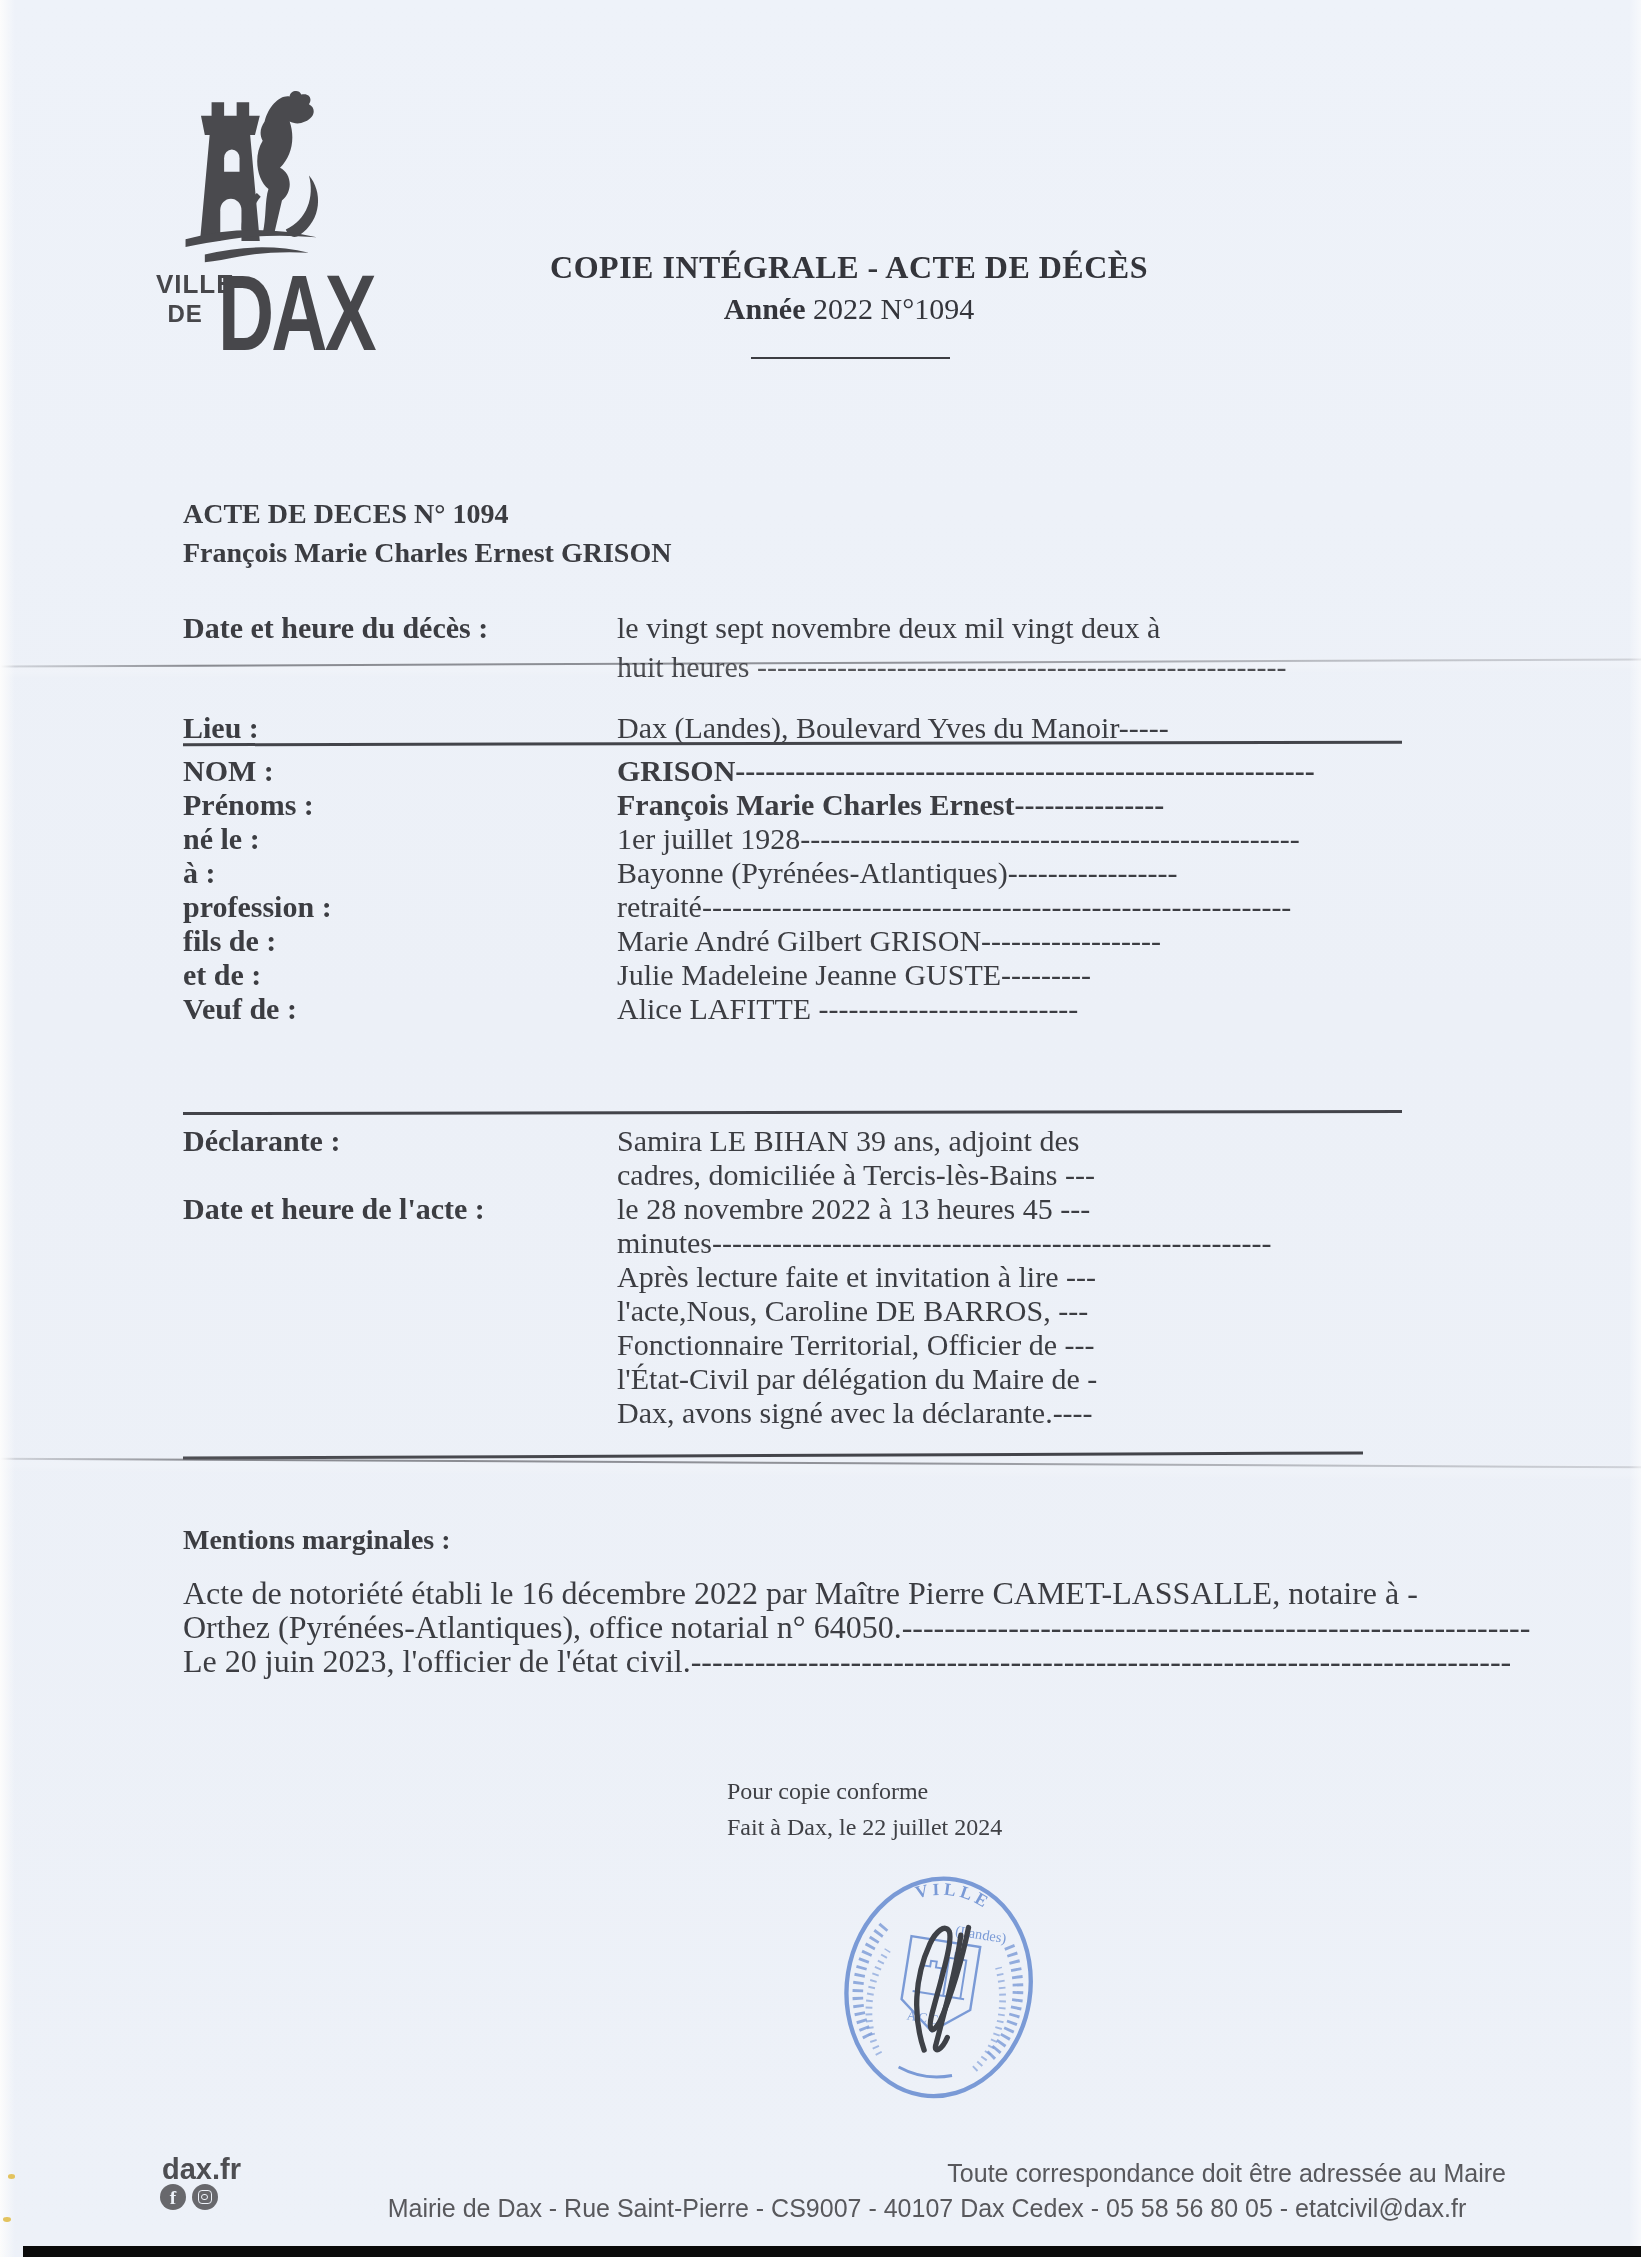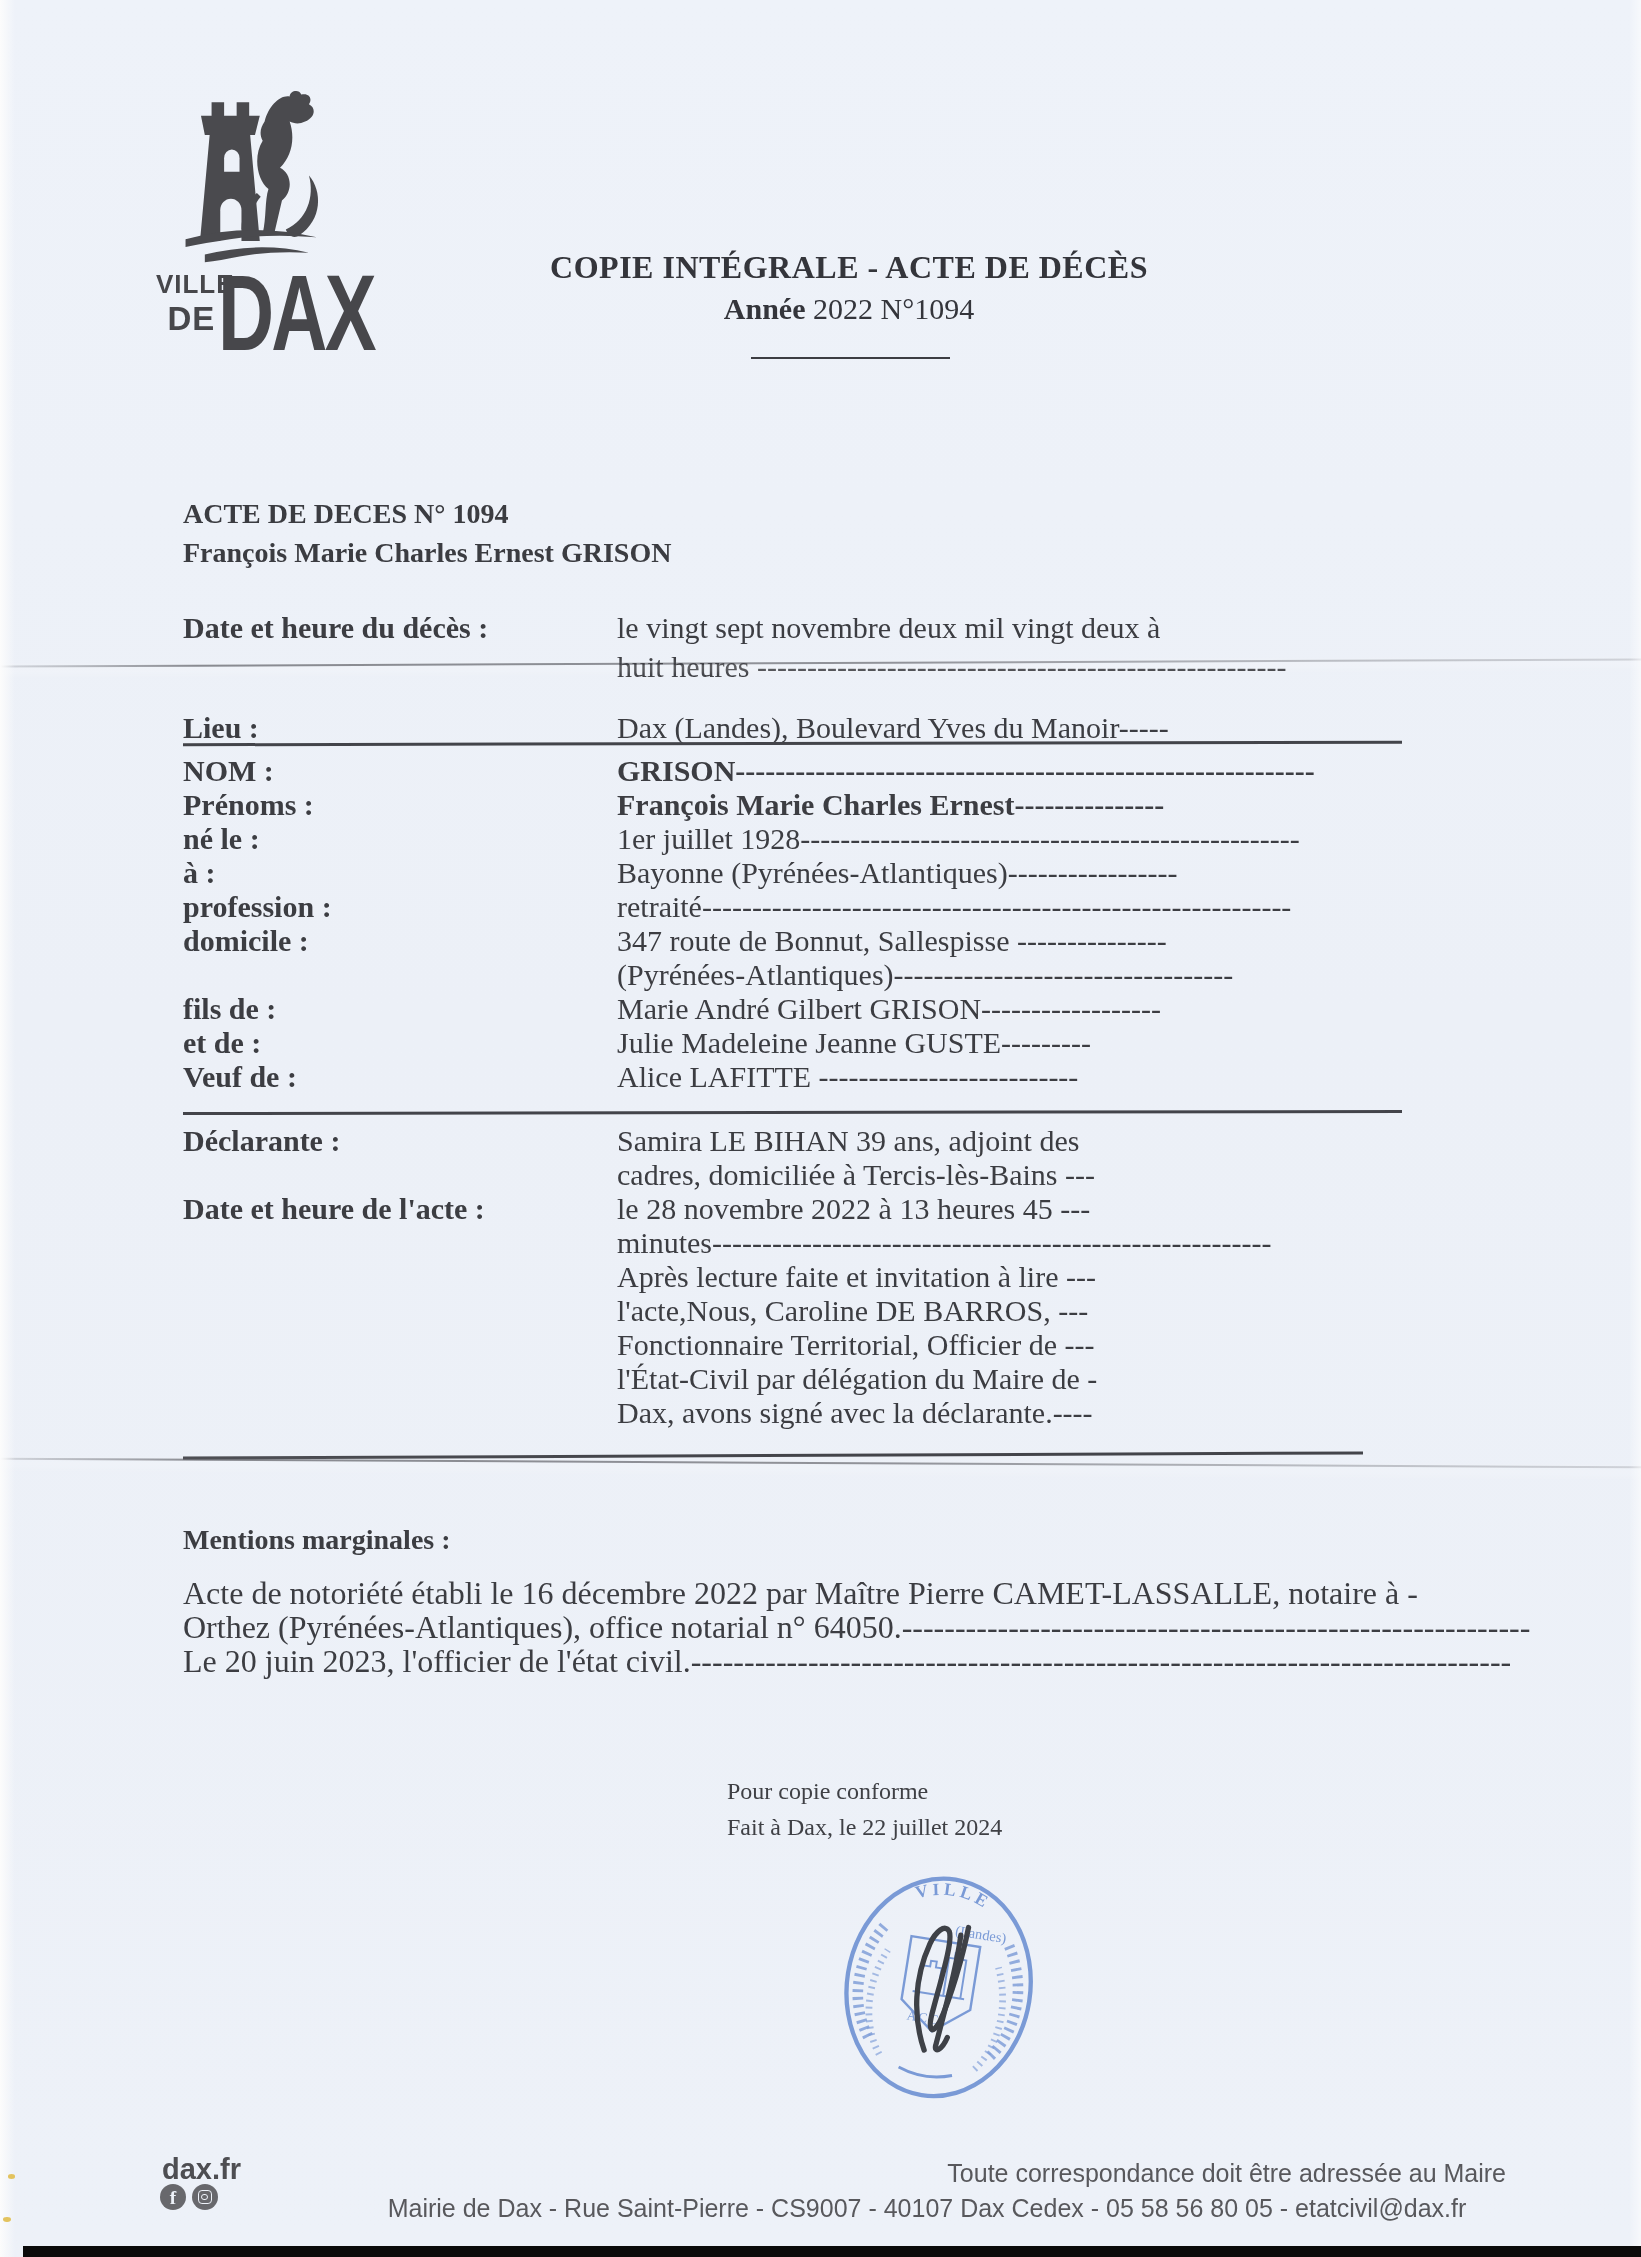--- a/index.html
+++ b/index.html
@@ -6,21 +6,21 @@
   .page{
     position:relative;width:1641px;height:2257px;overflow:hidden;
     background:linear-gradient(180deg,#eef2f9 0%,#ecf0f7 45%,#edf1f8 100%);
     font-family:"Liberation Serif", serif;color:#393a3f;
   }
   .abs{position:absolute;}
   
   .logo-emblem{left:172px;top:83px;}
   .logo-text{left:154px;top:263px;width:251px;font-family:"Liberation Sans",sans-serif;color:#47474b;}
   .logo-ville{position:absolute;left:1.9px;top:5.8px;font-size:26px;font-weight:bold;letter-spacing:1px;}
-  .logo-de{position:absolute;left:13.5px;top:37px;font-size:33px;font-weight:bold;letter-spacing:1px;}
+  .logo-de{position:absolute;left:13.5px;top:37px;font-size:24px;font-weight:bold;letter-spacing:1px;}
   .logo-dax{position:absolute;left:64px;top:-13.5px;font-size:108px;font-weight:bold;letter-spacing:-3.9px;transform:scale(0.72,1.0);transform-origin:left top;}
   
   .header-title{left:463px;top:249px;width:772px;text-align:center;color:#34353b;}
   .header-line1{font-size:32px;font-weight:bold;letter-spacing:0.5px;}
   .header-line2{font-size:30px;margin-top:5.8px;}
   .header-line2 .b{font-weight:bold;}
   .header-rule{left:751px;top:357px;width:199px;height:1.9px;background:#3c3d42;}
   
   .act-heading{left:183px;top:494px;font-size:28px;font-weight:bold;line-height:39px;color:#3b3c41;}
   
@@ -134,25 +134,20 @@
     </div>
     <div class="row">
       <span class="lbl">à :</span>
       <span class="val">Bayonne (Pyrénées-Atlantiques)-----------------</span>
     </div>
     <div class="row">
       <span class="lbl">profession :</span>
       <span class="val">retraité-----------------------------------------------------------</span>
     </div>
     <div class="row">
-      <span class="lbl">domicile :</span>
-      <span class="val">347 route de Bonnut, Sallespisse ---------------
-(Pyrénées-Atlantiques)----------------------------------</span>
-    </div>
-    <div class="row">
       <span class="lbl">fils  de :</span>
       <span class="val">Marie André Gilbert GRISON------------------</span>
     </div>
     <div class="row">
       <span class="lbl">et de :</span>
       <span class="val">Julie Madeleine Jeanne GUSTE---------</span>
     </div>
     <div class="row">
       <span class="lbl">Veuf de :</span>
       <span class="val">Alice LAFITTE --------------------------</span>

